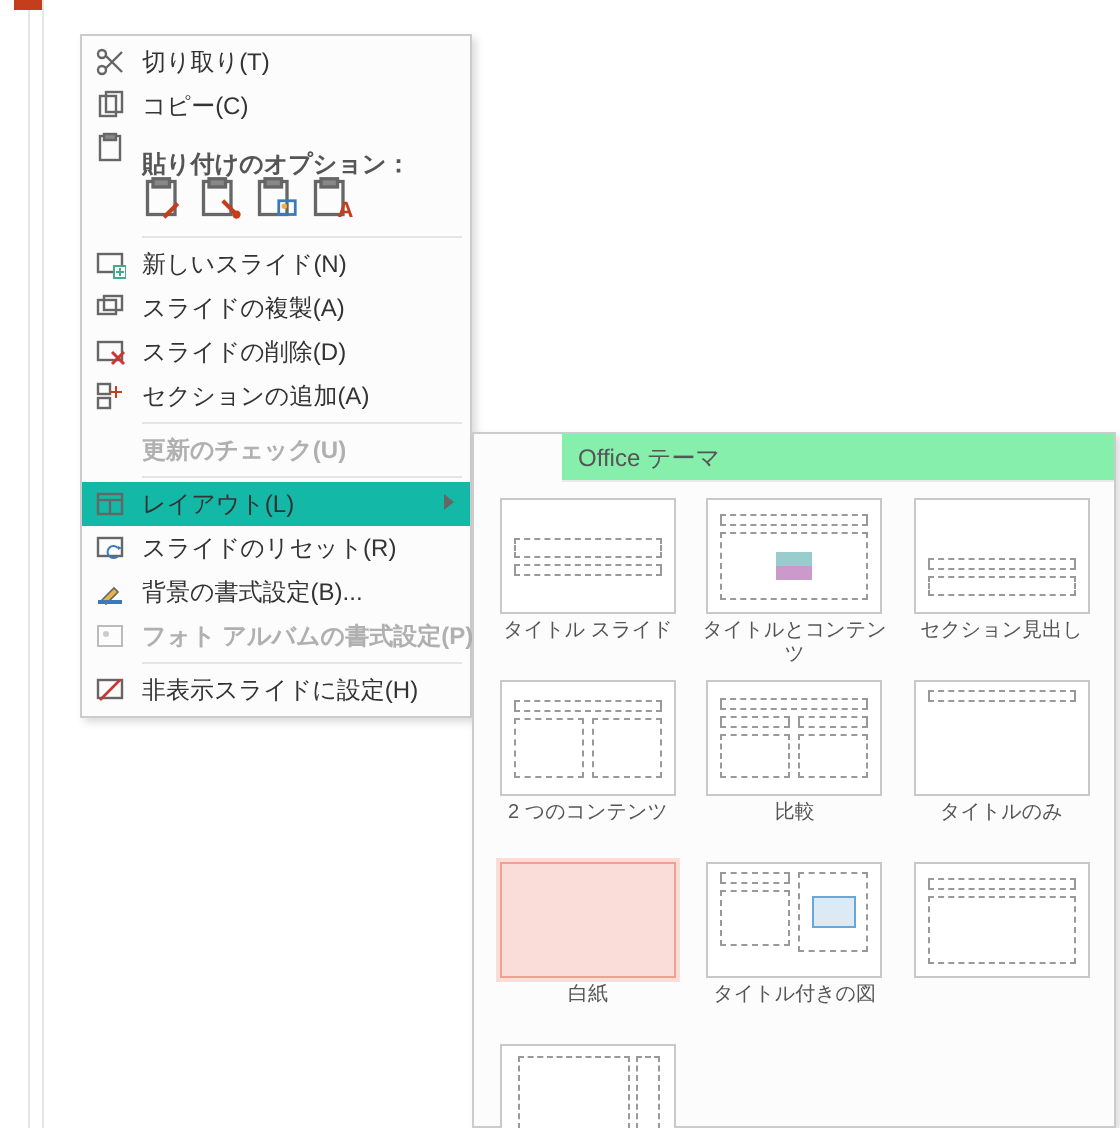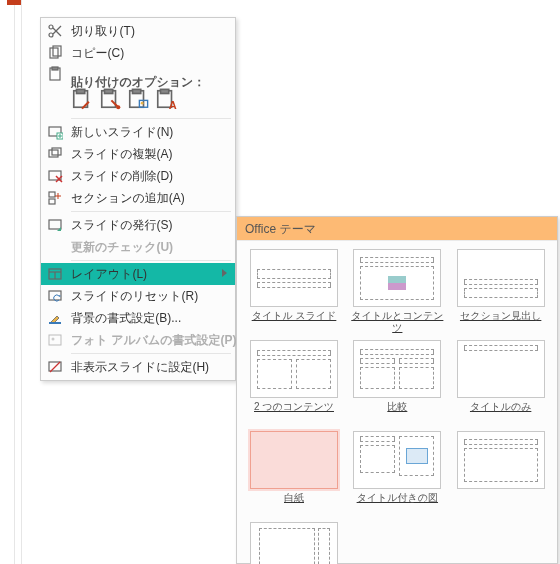--- a/index.html
+++ b/index.html
@@ -23,23 +23,23 @@
   .cm-row.hover { background: #14b8a6; }
   .cm-arrow { position: absolute; right: 8px; top: 6px; width: 0; height: 0; border-top: 4px solid transparent; border-bottom: 4px solid transparent; border-left: 5px solid #666; }
   .paste-row { display: flex; gap: 6px; padding: 4px 4px 6px 30px; }
   .paste-btn { width: 22px; height: 22px; display: flex; align-items: center; justify-content: center; }
 
   .flyout {
     position: absolute; left: 236px; top: 216px; width: 322px; height: 348px;
     background: #fcfcfc; border: 1px solid #cccccc;
     box-shadow: 2px 2px 4px rgba(0,0,0,0.15);
   }
-  .fly-title { height: 24px; line-height: 24px; padding-left: 8px; font-size: 12px; color: #555; background: #fdba74; border-bottom: 1px solid #eaeaea; }
+  .fly-title { height: 24px; line-height: 24px; padding-left: 8px; font-size: 12px; color: #555; background: #86efac; border-bottom: 1px solid #eaeaea; margin-left: 44px; }
   .fly-grid { display: grid; grid-template-columns: repeat(3, 1fr); gap: 6px 4px; padding: 8px 6px 4px 8px; }
-  .fly-cell { display: flex; flex-direction: column; align-items: center; width: 98px; text-decoration: underline; }
+  .fly-cell { display: flex; flex-direction: column; align-items: center; width: 98px; }
   .fly-thumb {
     width: 88px; height: 58px; background: #fff; border: 1px solid #c8c8c8;
     display: flex; flex-direction: column; align-items: center; justify-content: center;
     padding: 4px; gap: 3px;
   }
   .fly-cell.sel .fly-thumb { background: #fadcd9; border: 1px solid #f0a090; box-shadow: 0 0 0 2px #fadcd9; }
   .fly-cap { font-size: 10px; color: #555; text-align: center; margin-top: 3px; line-height: 1.15; height: 24px; }
 
   .ph { border: 1px dashed #999; background: #fff; }
   .ph-title { width: 74px; height: 10px; }
@@ -186,29 +186,20 @@
           </g>
           <line x1="11" y1="3" x2="11" y2="9" stroke="#c43e1c"></line>
           <line x1="8" y1="6" x2="14" y2="6" stroke="#c43e1c"></line>
         </svg>
     </span>
     <span class="cm-label">セクションの追加(A)</span>
   </div>
 
   <div class="cm-sep"></div>
 
-  <div class="cm-row">
-    <span class="cm-icon">
-      <svg viewBox="0 0 16 16">
-          <rect x="2" y="3" width="12" height="9" class="ic-gray"></rect>
-          <path d="M10 14 L14 10 L14 14 Z" fill="#4a8"></path>
-        </svg>
-    </span>
-    <span class="cm-label">スライドの発行(S)</span>
-  </div>
 
   <div class="cm-row disabled">
     <span class="cm-icon"></span>
     <span class="cm-label">更新のチェック(U)</span>
   </div>
 
   <div class="cm-sep"></div>
 
   <div class="cm-row hover">
     <span class="cm-icon">

